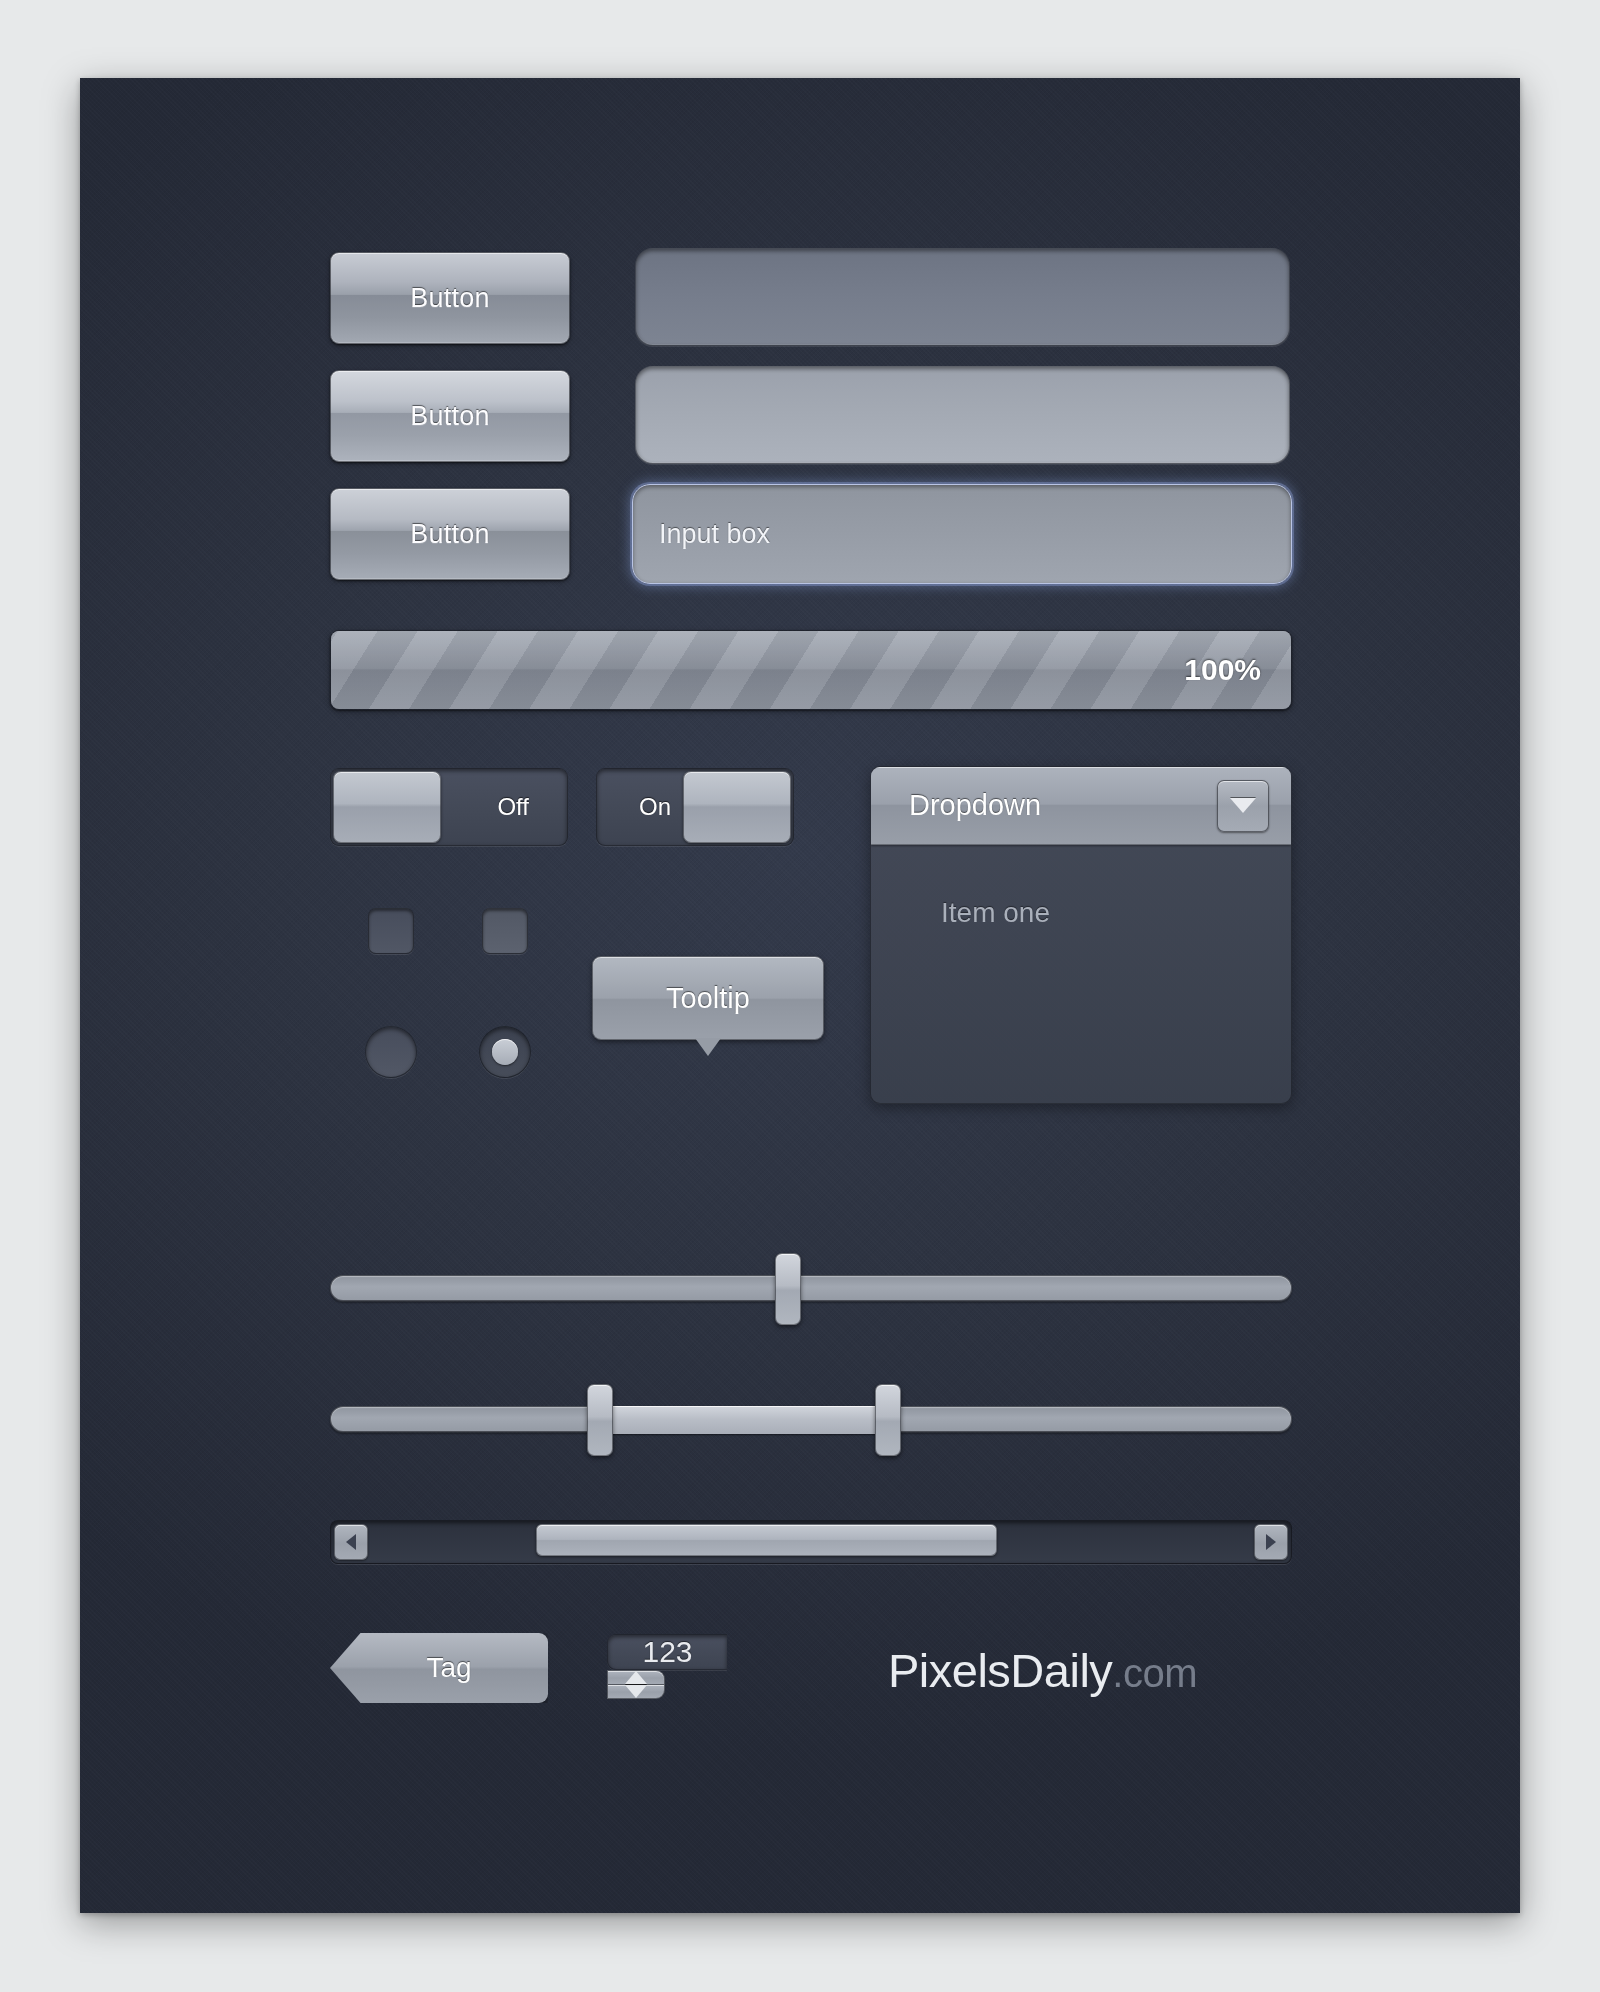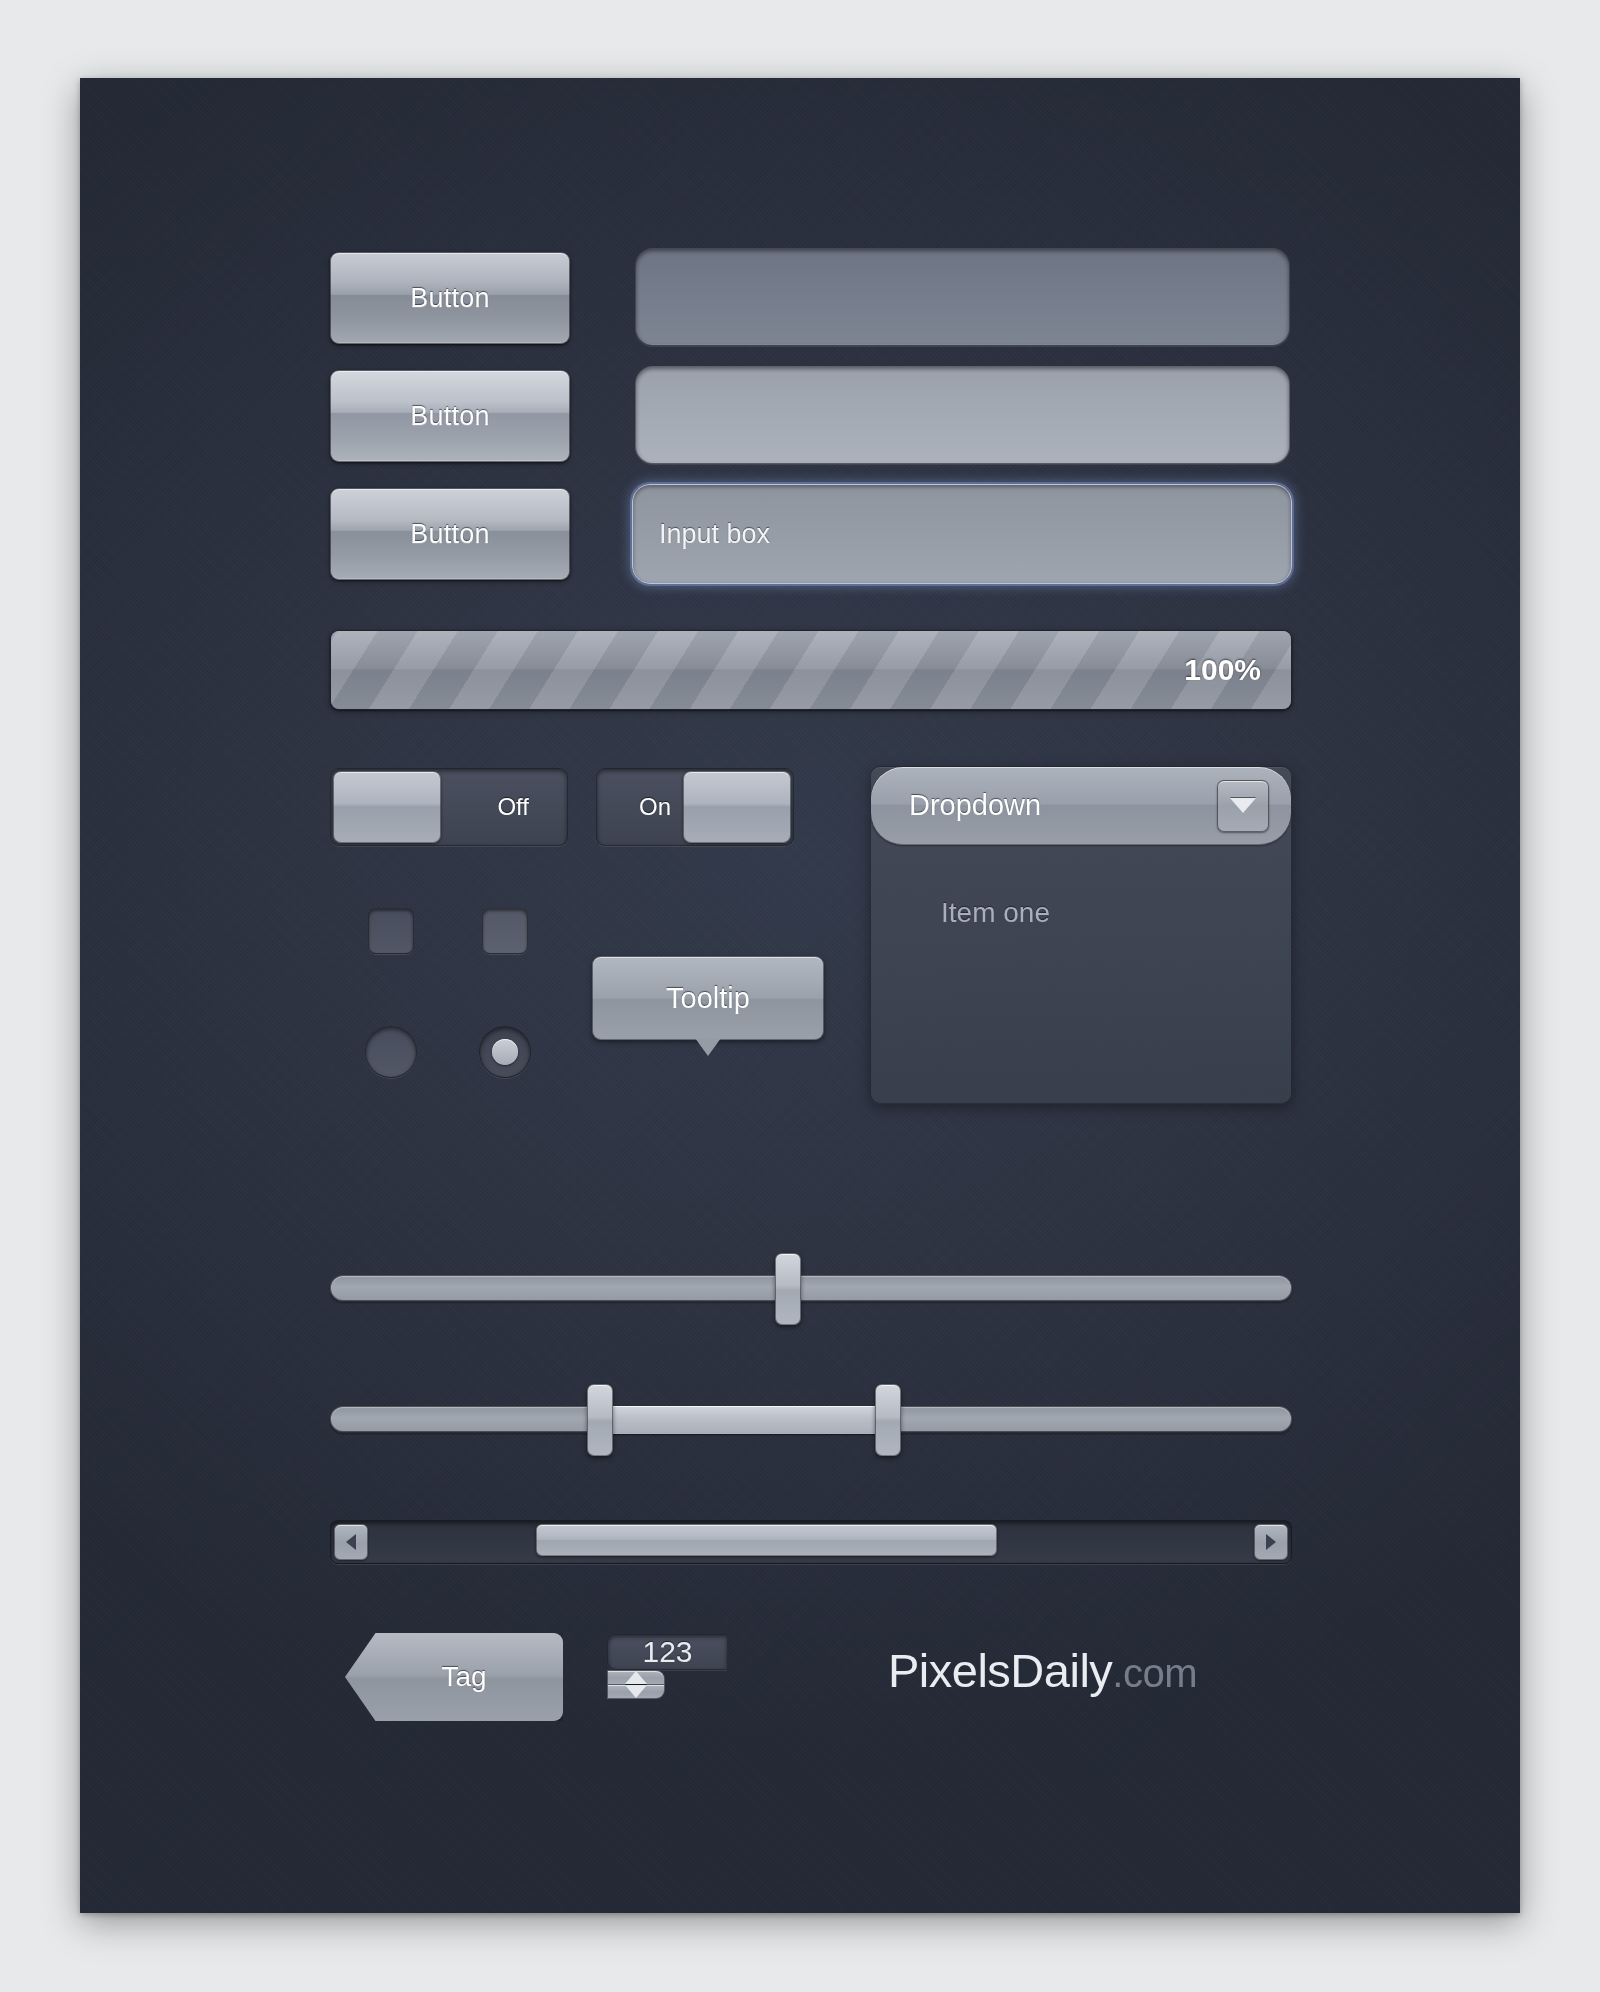--- a/index.html
+++ b/index.html
@@ -156,21 +156,20 @@
     overflow:hidden;
   }
   #dropdown-header {
     height: 78px;
     background: linear-gradient(to bottom, #adb3bd 0%, #9aa0ab 48%, #8e949f 50%, #989ea8 100%);
     display:flex; align-items:center;
     padding: 0 22px 0 38px;
     border-bottom: 1px solid rgba(20,22,28,0.45);
     box-shadow: inset 0 1px 0 rgba(255,255,255,0.55), 0 1px 2px rgba(0,0,0,0.4);
     cursor:pointer;
-    border-radius:32px;
   }
   #dropdown-title {
     flex:1; color:#ffffff; font-size:29px;
     text-shadow: 0 -1px 1px rgba(0,0,0,0.55);
   }
   #dropdown-arrow-btn {
     width: 52px; height: 52px;
     border-radius: 7px;
     background: linear-gradient(to bottom, #b5bac3 0%, #9ba1ab 50%, #a5abb5 100%);
     border: 1px solid rgba(20,22,28,0.55);
@@ -460,21 +459,21 @@
       <div class="tri-left"></div>
     </div>
     <div id="scroll-track">
       <div id="scroll-thumb" style="left:19%; width:52%;"></div>
     </div>
     <div class="sb-arrow">
       <div class="tri-right"></div>
     </div>
   </div>
 
-  <div id="tag" style="left:265px; top:1555px; width:218px; height:88px;">
+  <div id="tag" style="left:250px; top:1555px; width:218px; height:70px;">
     <span>Tag</span>
   </div>
 
   <div id="stepper" style="left:527px; top:1556px;">
     <div id="stepper-value">123</div>
     <div id="stepper-buttons">
       <div class="step-btn up">
         <div class="tri-up-s"></div>
       </div>
       <div class="step-btn down">

